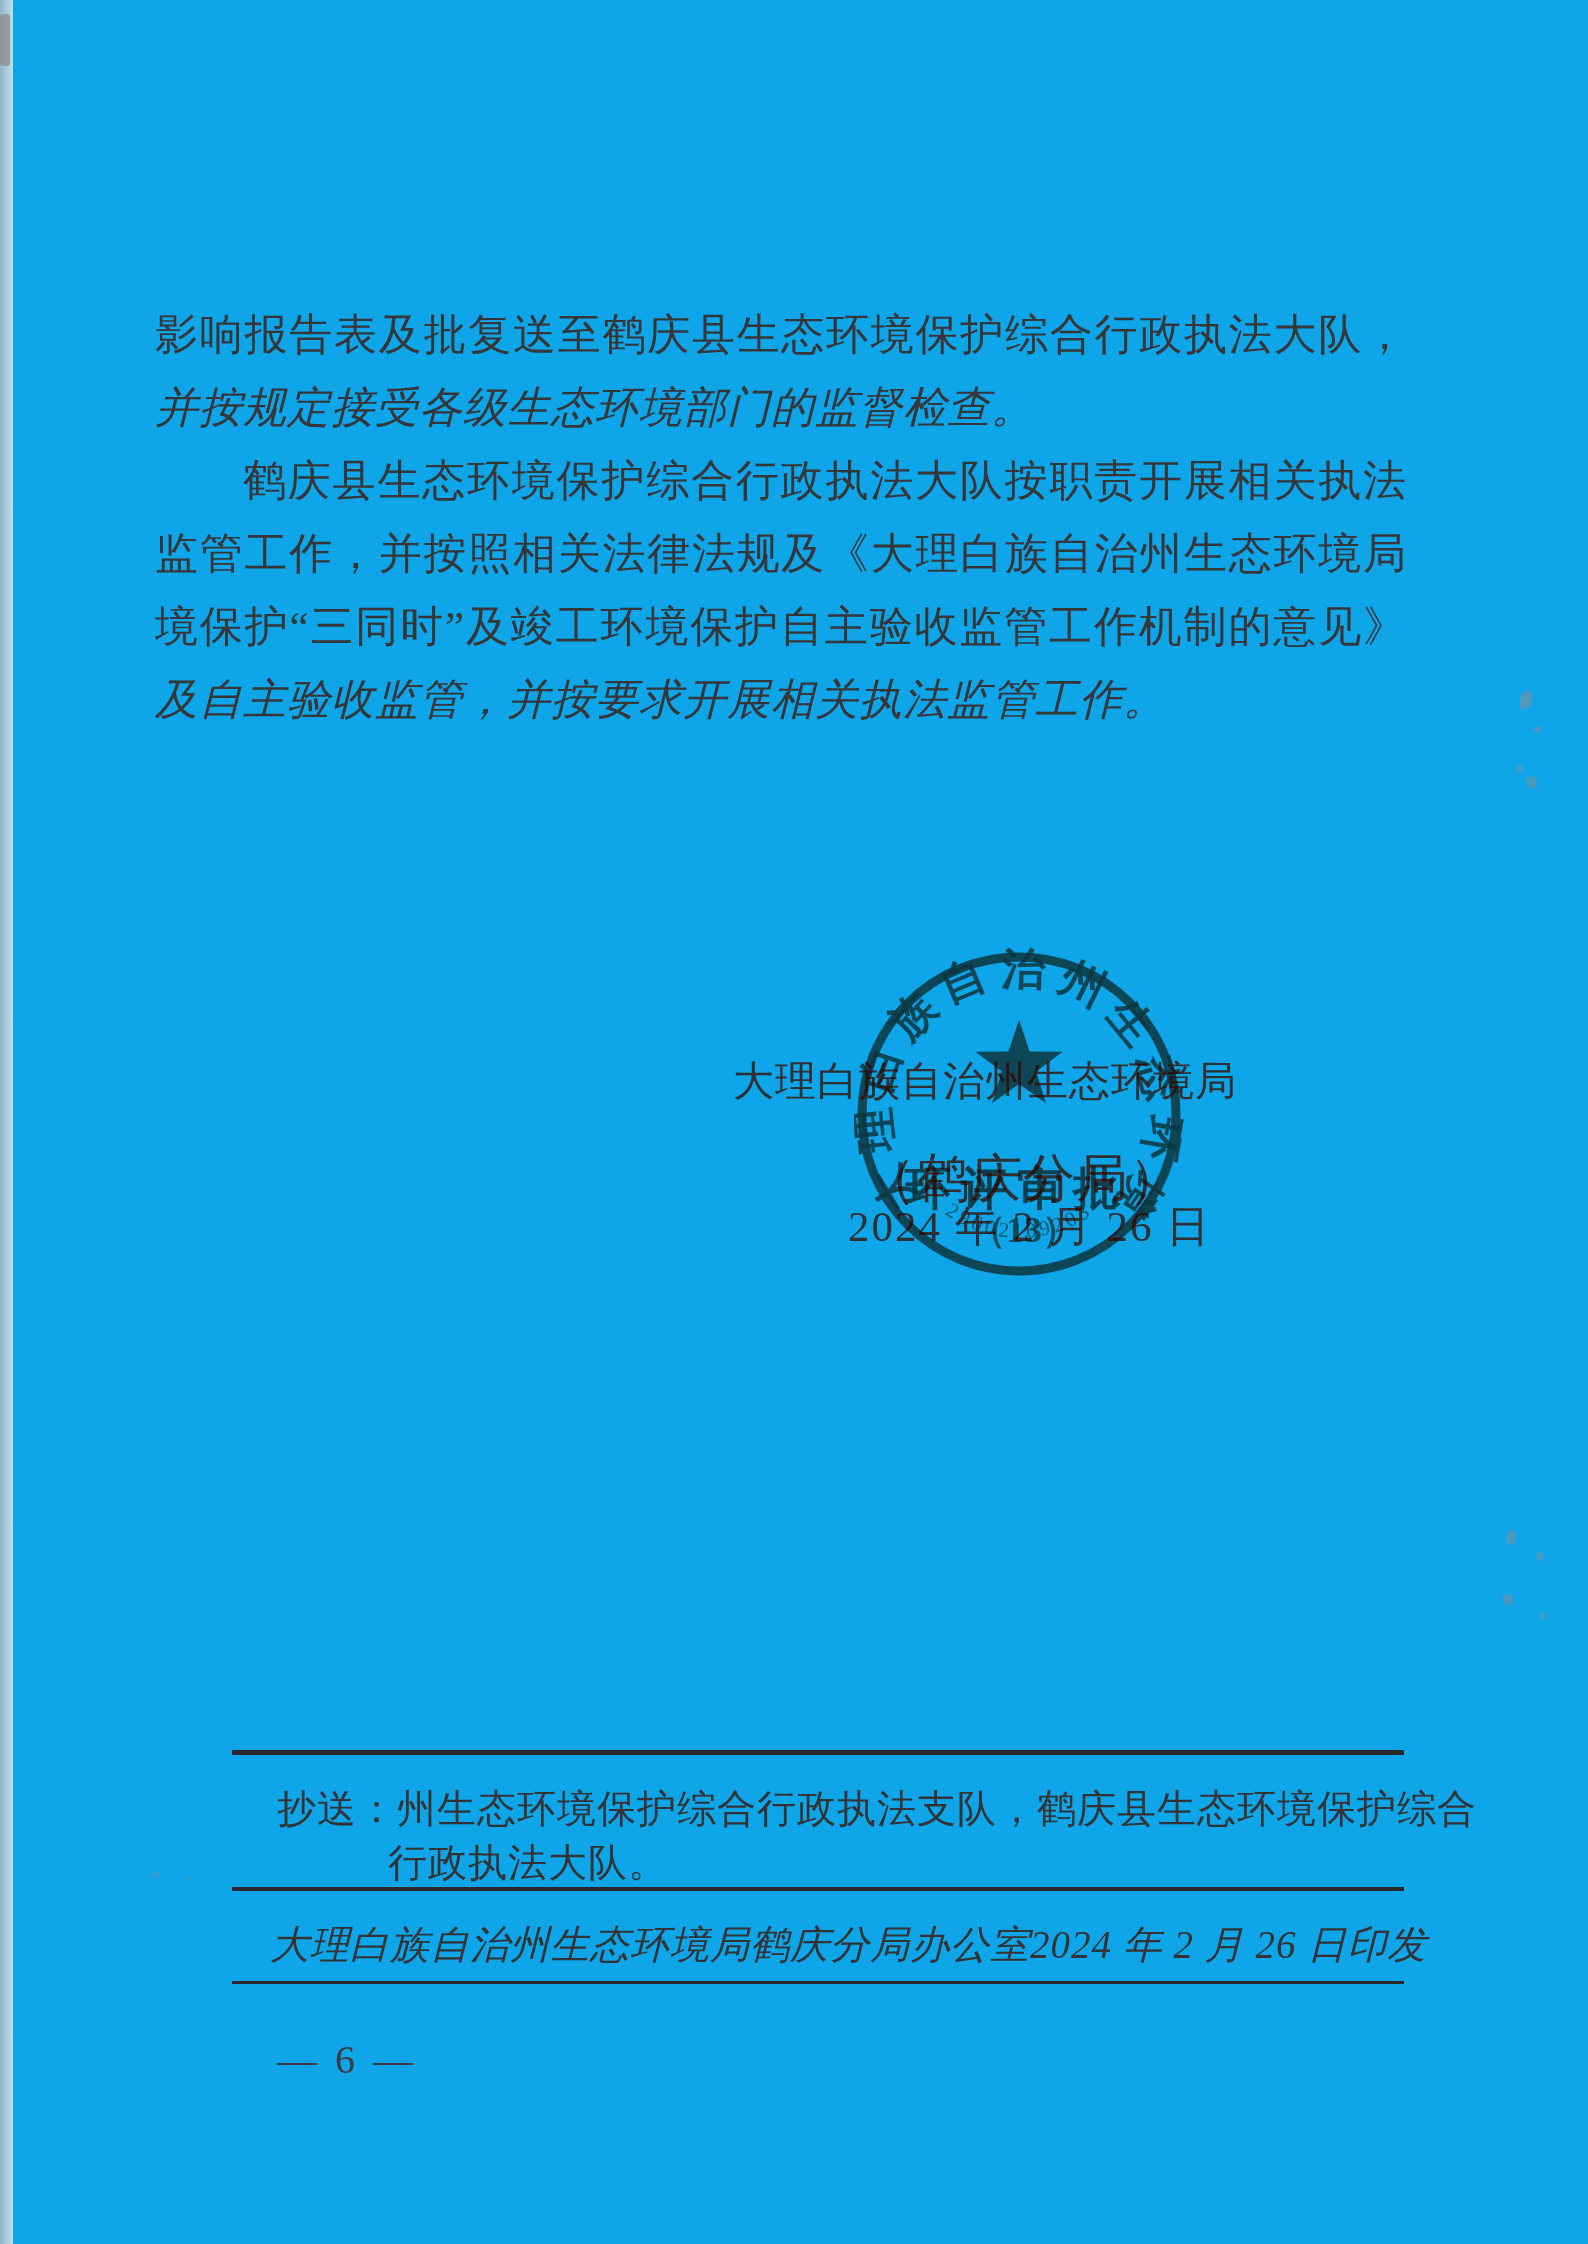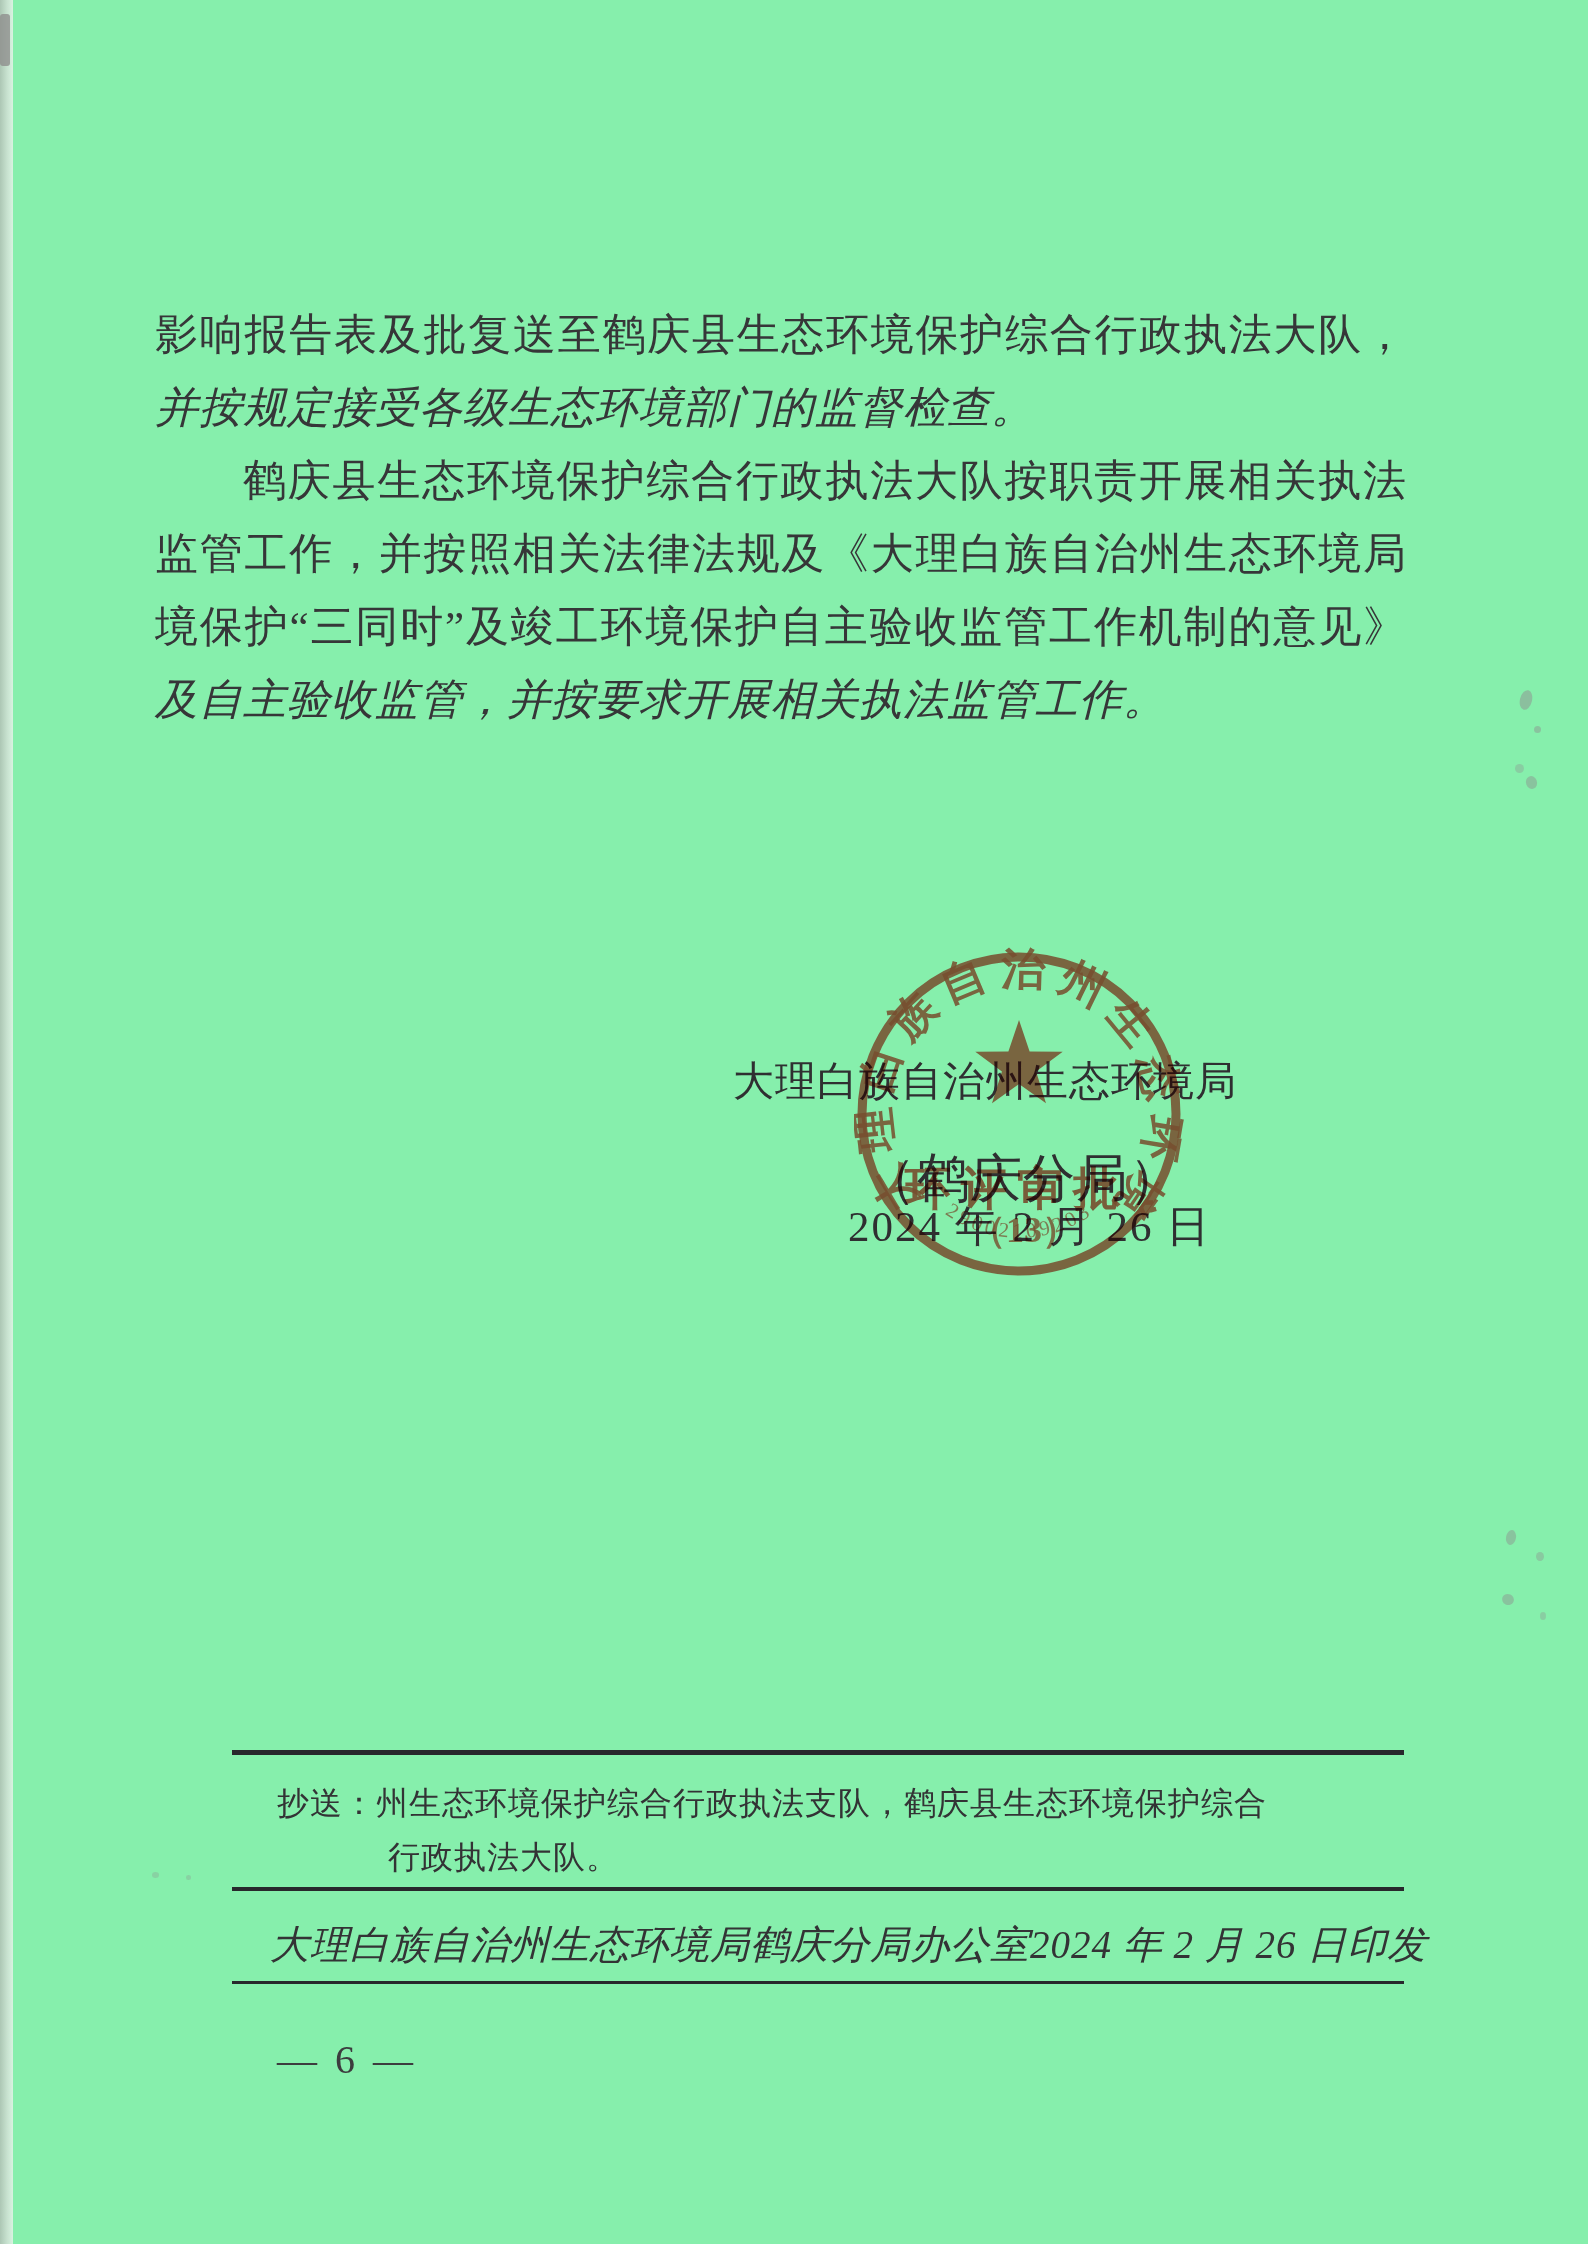--- a/index.html
+++ b/index.html
@@ -1,20 +1,20 @@
 <!DOCTYPE html>
 <html><head>
 <meta charset="utf-8">
 <style>
   html,body{margin:0;padding:0;background:#e8e8e6;}
   #page{
     position:relative;
     width:1588px;height:2244px;
     margin:0 auto;
-    background:#86efac;
+    background:#0ea5e9;
     overflow:hidden;
     font-family:"Liberation Serif","DejaVu Serif",serif;
     color:#343436;
   }
   
   .scan-edge{
     position:absolute;left:0;top:0;width:13px;height:100%;
     background:linear-gradient(90deg,#b9b9b7 0%,#dddddb 55%,#f4f4f2 100%);
     opacity:.75;
   }
@@ -41,21 +41,21 @@
   
   #seal{
     position:absolute;left:854px;top:942px;width:330px;height:360px;
     mix-blend-mode:multiply;opacity:.88;
   }
   
   .rule{position:absolute;left:232px;width:1172px;background:#28282c;}
   #rule-top{top:1750px;height:5px;}
   #rule-mid{top:1887px;height:4px;}
   #rule-bottom{top:1981px;height:3px;}
-  .cc{position:absolute;white-space:nowrap;font-size:32px;color:#333335;letter-spacing:1px;}
+  .cc{position:absolute;white-space:nowrap;font-size:39px;color:#333335;letter-spacing:1px;}
   #cc-1{left:277px;top:1782px;}
   #cc-2{left:388px;top:1836px;text-align:center;}
   #issuer-row{
     position:absolute;left:270px;top:1918px;width:1134px;
     display:flex;justify-content:flex-start;align-items:baseline;
     font-size:39px;color:#333335;white-space:nowrap;letter-spacing:1px;font-style:italic;
   }
   #page-num{
     position:absolute;left:277px;top:2036px;
     font-size:40px;color:#3c3c3e;letter-spacing:4px;white-space:nowrap;

